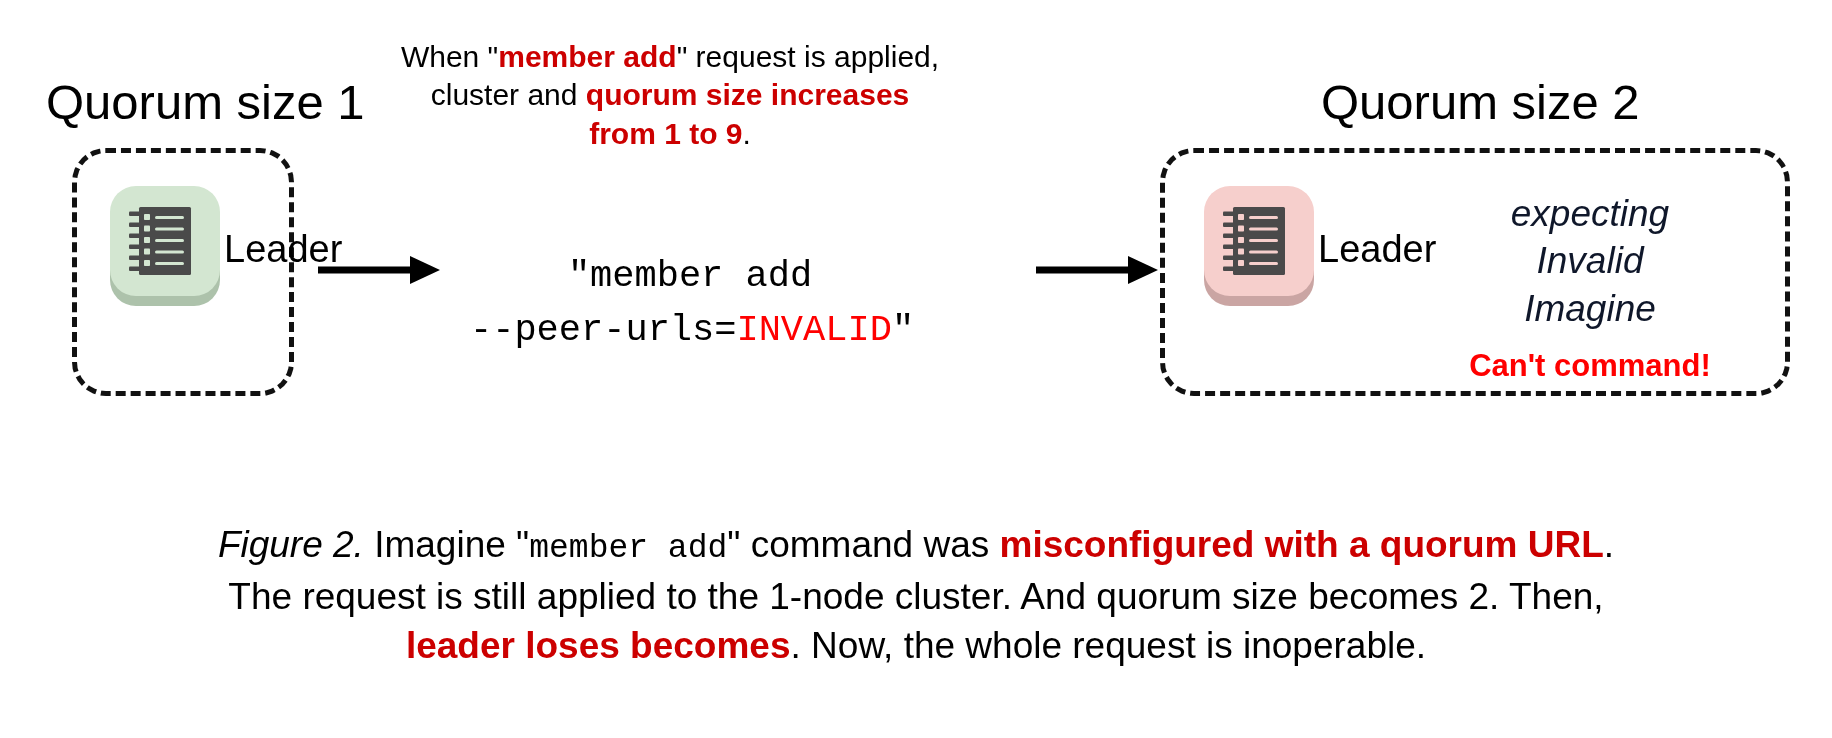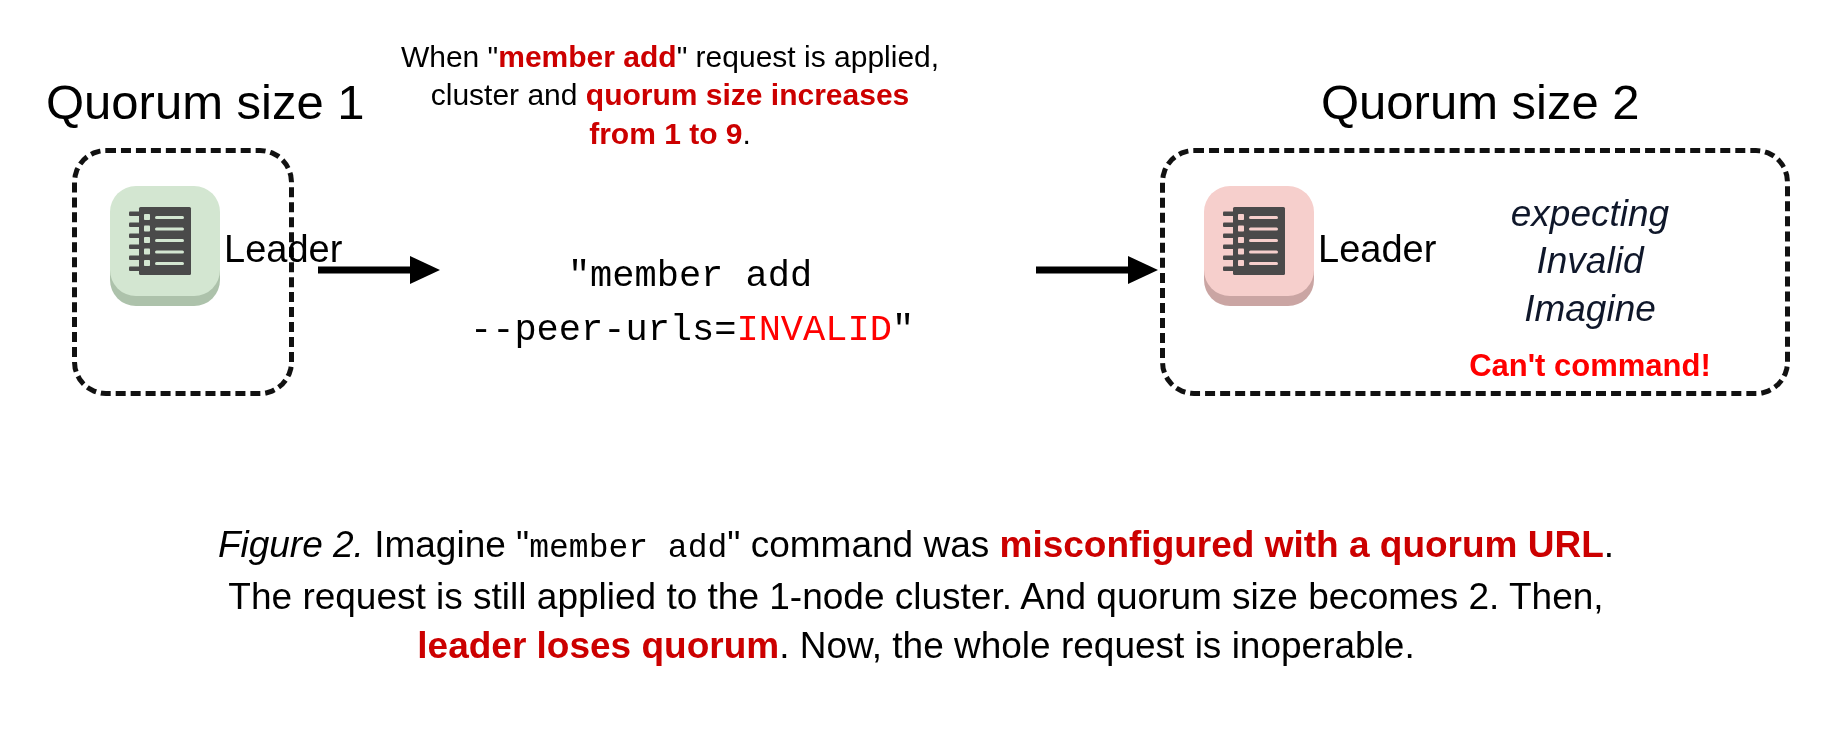--- a/index.html
+++ b/index.html
@@ -272,16 +272,16 @@
   <div id="right-status">
     <div class="status-line">expecting</div>
     <div class="status-line">Invalid</div>
     <div class="status-line">Imagine</div>
     <div class="cant-revert">Can't command!</div>
   </div>
 
   <div id="caption">
     <div><span class="ital">Figure 2.</span><span> Imagine "</span><span class="cap-mono">member add</span><span>" command was </span><span class="red">misconfigured with a quorum URL</span><span>.</span></div>
     <div>The request is still applied to the 1-node cluster. And quorum size becomes 2. Then,</div>
-    <div><span class="red">leader loses quorum</span><span>. Now, the whole request is inoperable.</span></div>
+    <div><span class="red">leader loses becomes</span><span>. Now, the whole request is inoperable.</span></div>
   </div>
 
 </div>
 
 </body></html>

